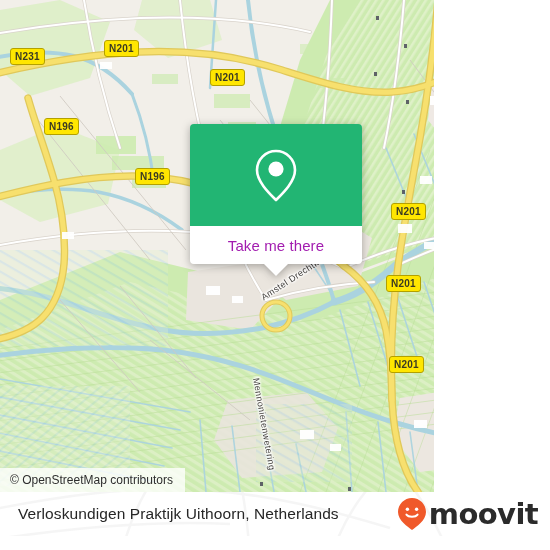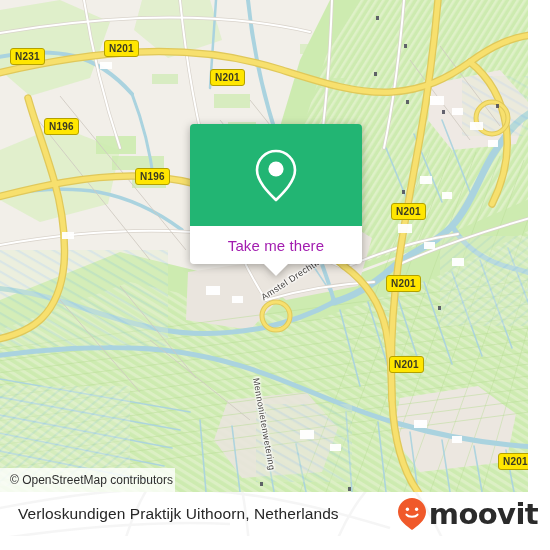--- a/index.html
+++ b/index.html
@@ -17,21 +17,21 @@
     position: relative;
     width: 550px;
     height: 550px;
     overflow: hidden;
   }
 
   
   #map {
     position: absolute;
     left: 0; top: 0;
-    width: 528px;
+    width: 434px;
     height: 492px;
     background: #f2efe9;
     overflow: hidden;
     text-align: right;
   }
   .map-svg {
     position: absolute;
     left: 0; top: 0;
     width: 550px;
     height: 492px;
@@ -72,21 +72,21 @@
   
   #attribution {
     position: absolute;
     left: 0;
     bottom: 0;
     background: rgba(255,255,255,0.78);
     color: #2e2e2e;
     font-family: "Liberation Sans", sans-serif;
     font-size: 12px;
     line-height: 14px;
-    padding: 5px 2px 5px 10px;
+    padding: 5px 12px 5px 10px;
     white-space: nowrap;
   }
 
   
   #popup {
     position: absolute;
     left: 190px;
     top: 124px;
     width: 172px;
     filter: drop-shadow(0 2px 4px rgba(0,0,0,0.30));

